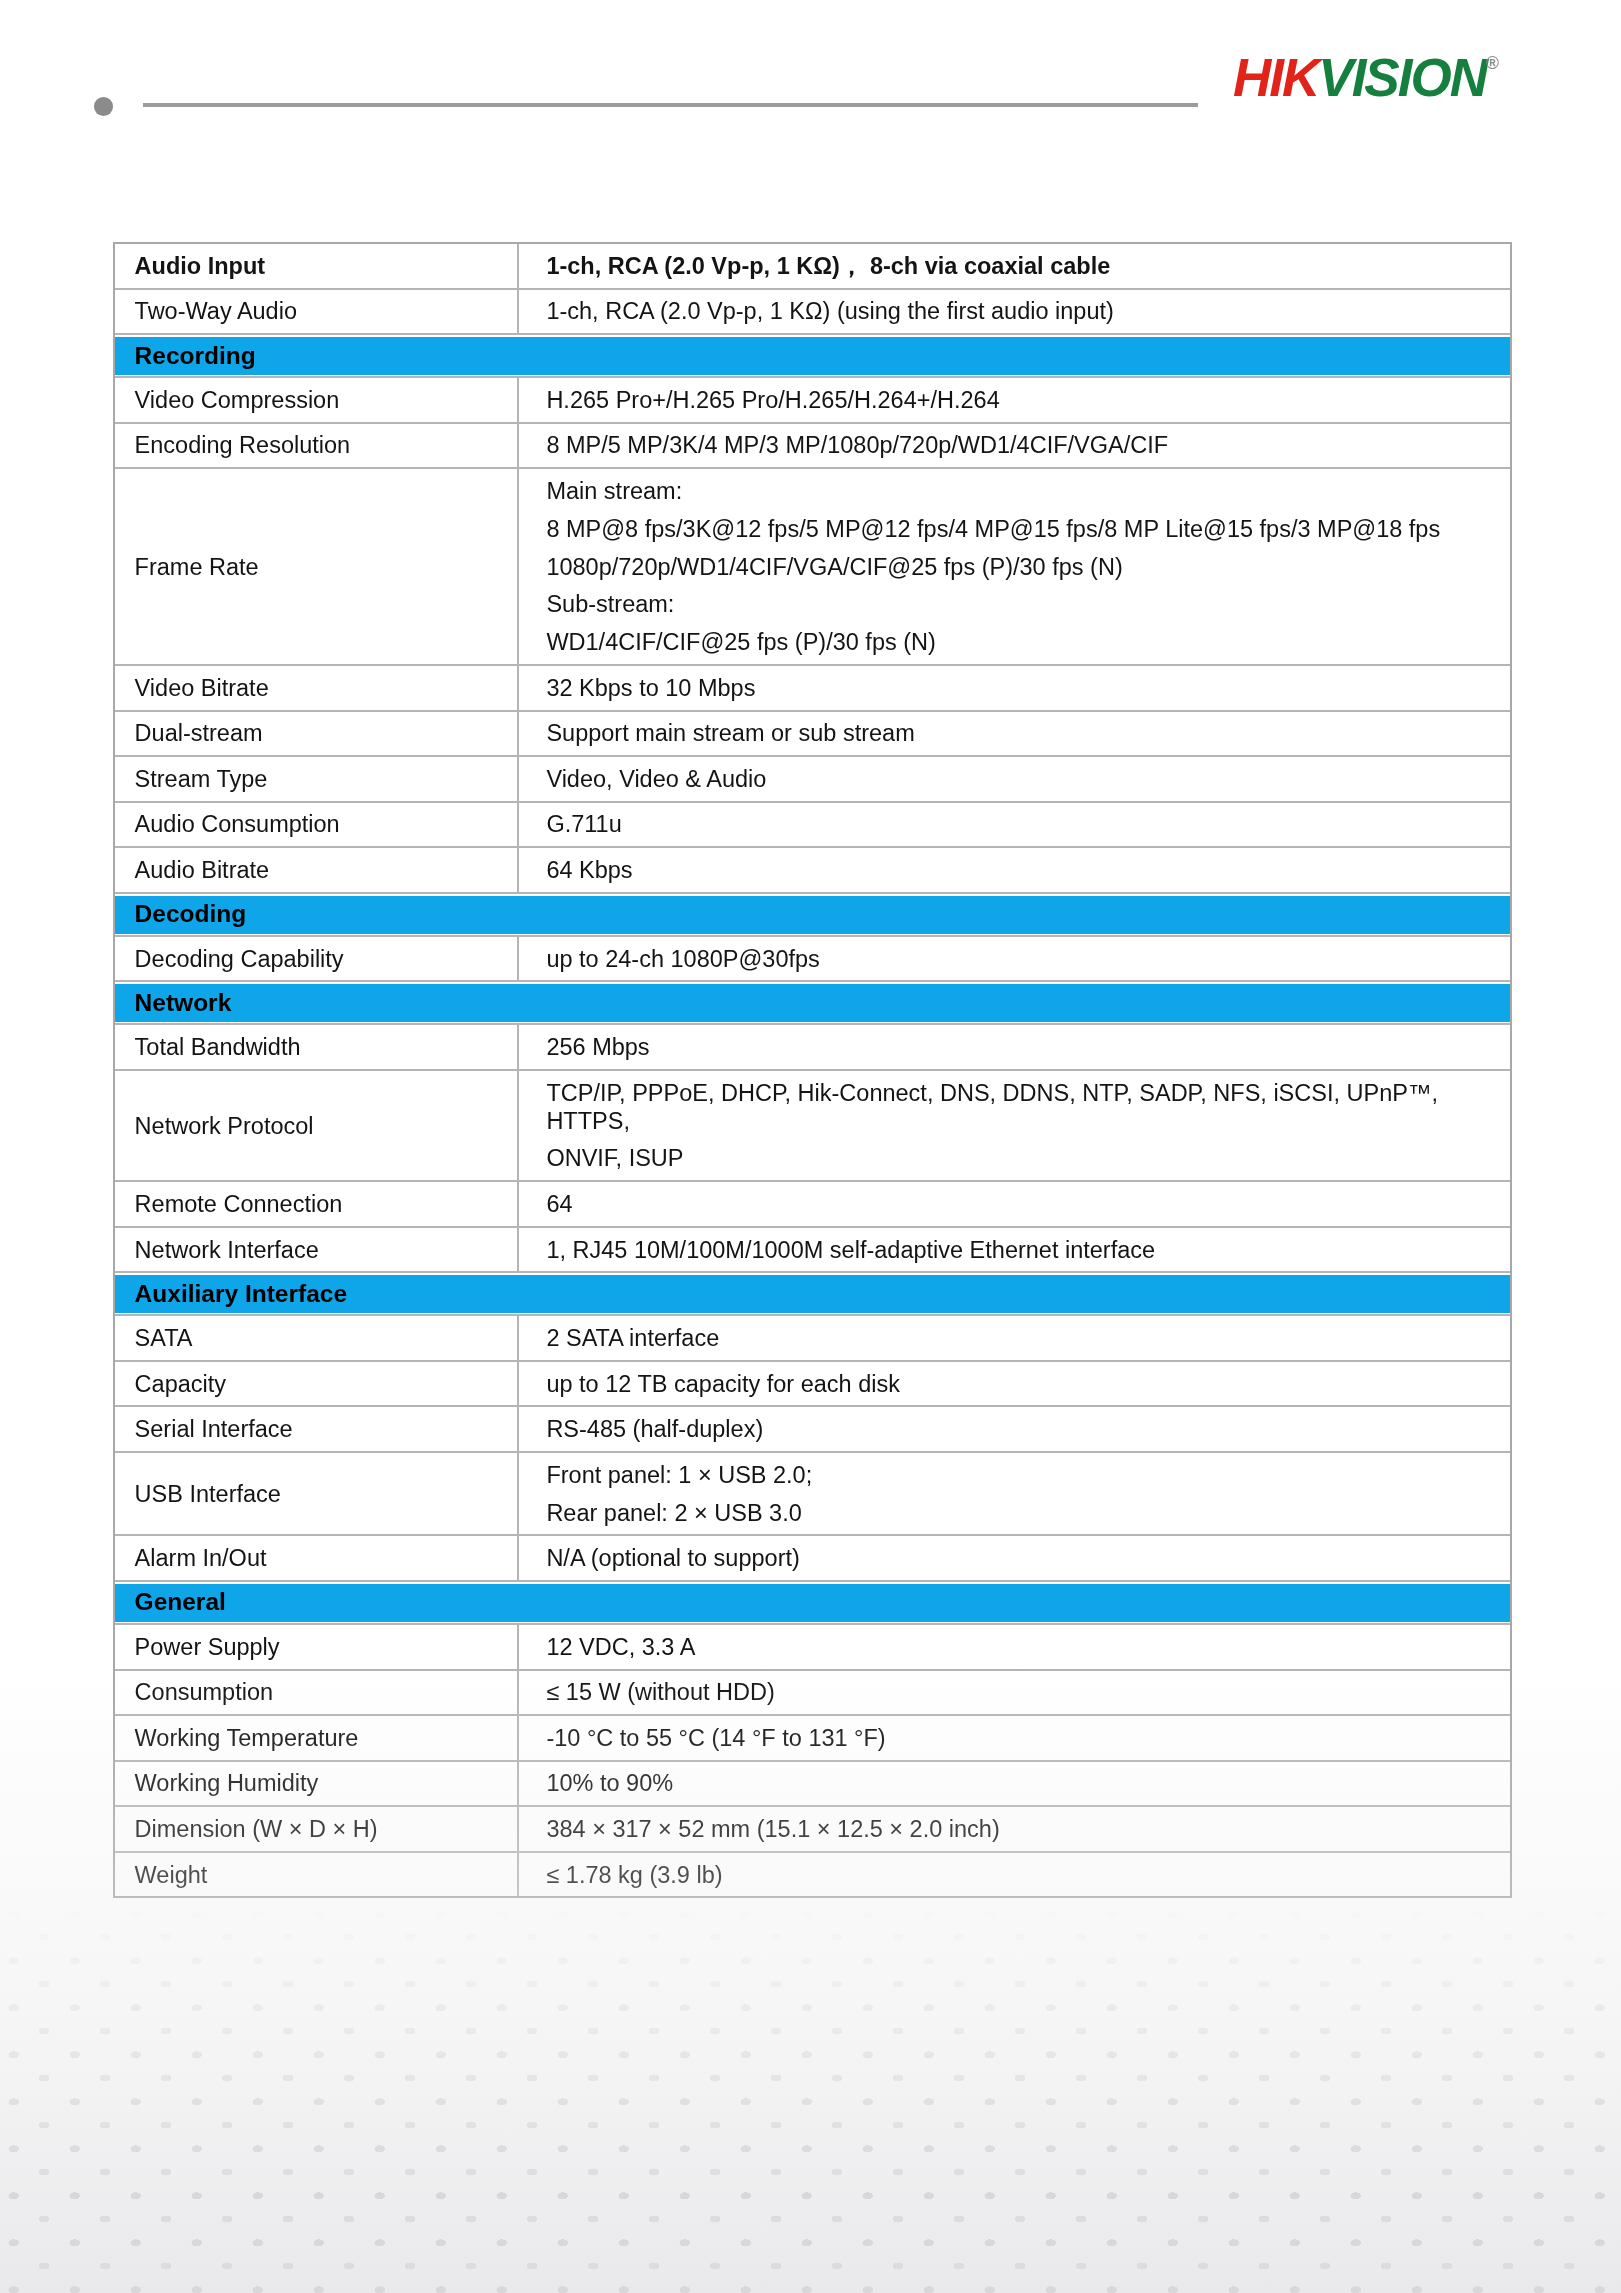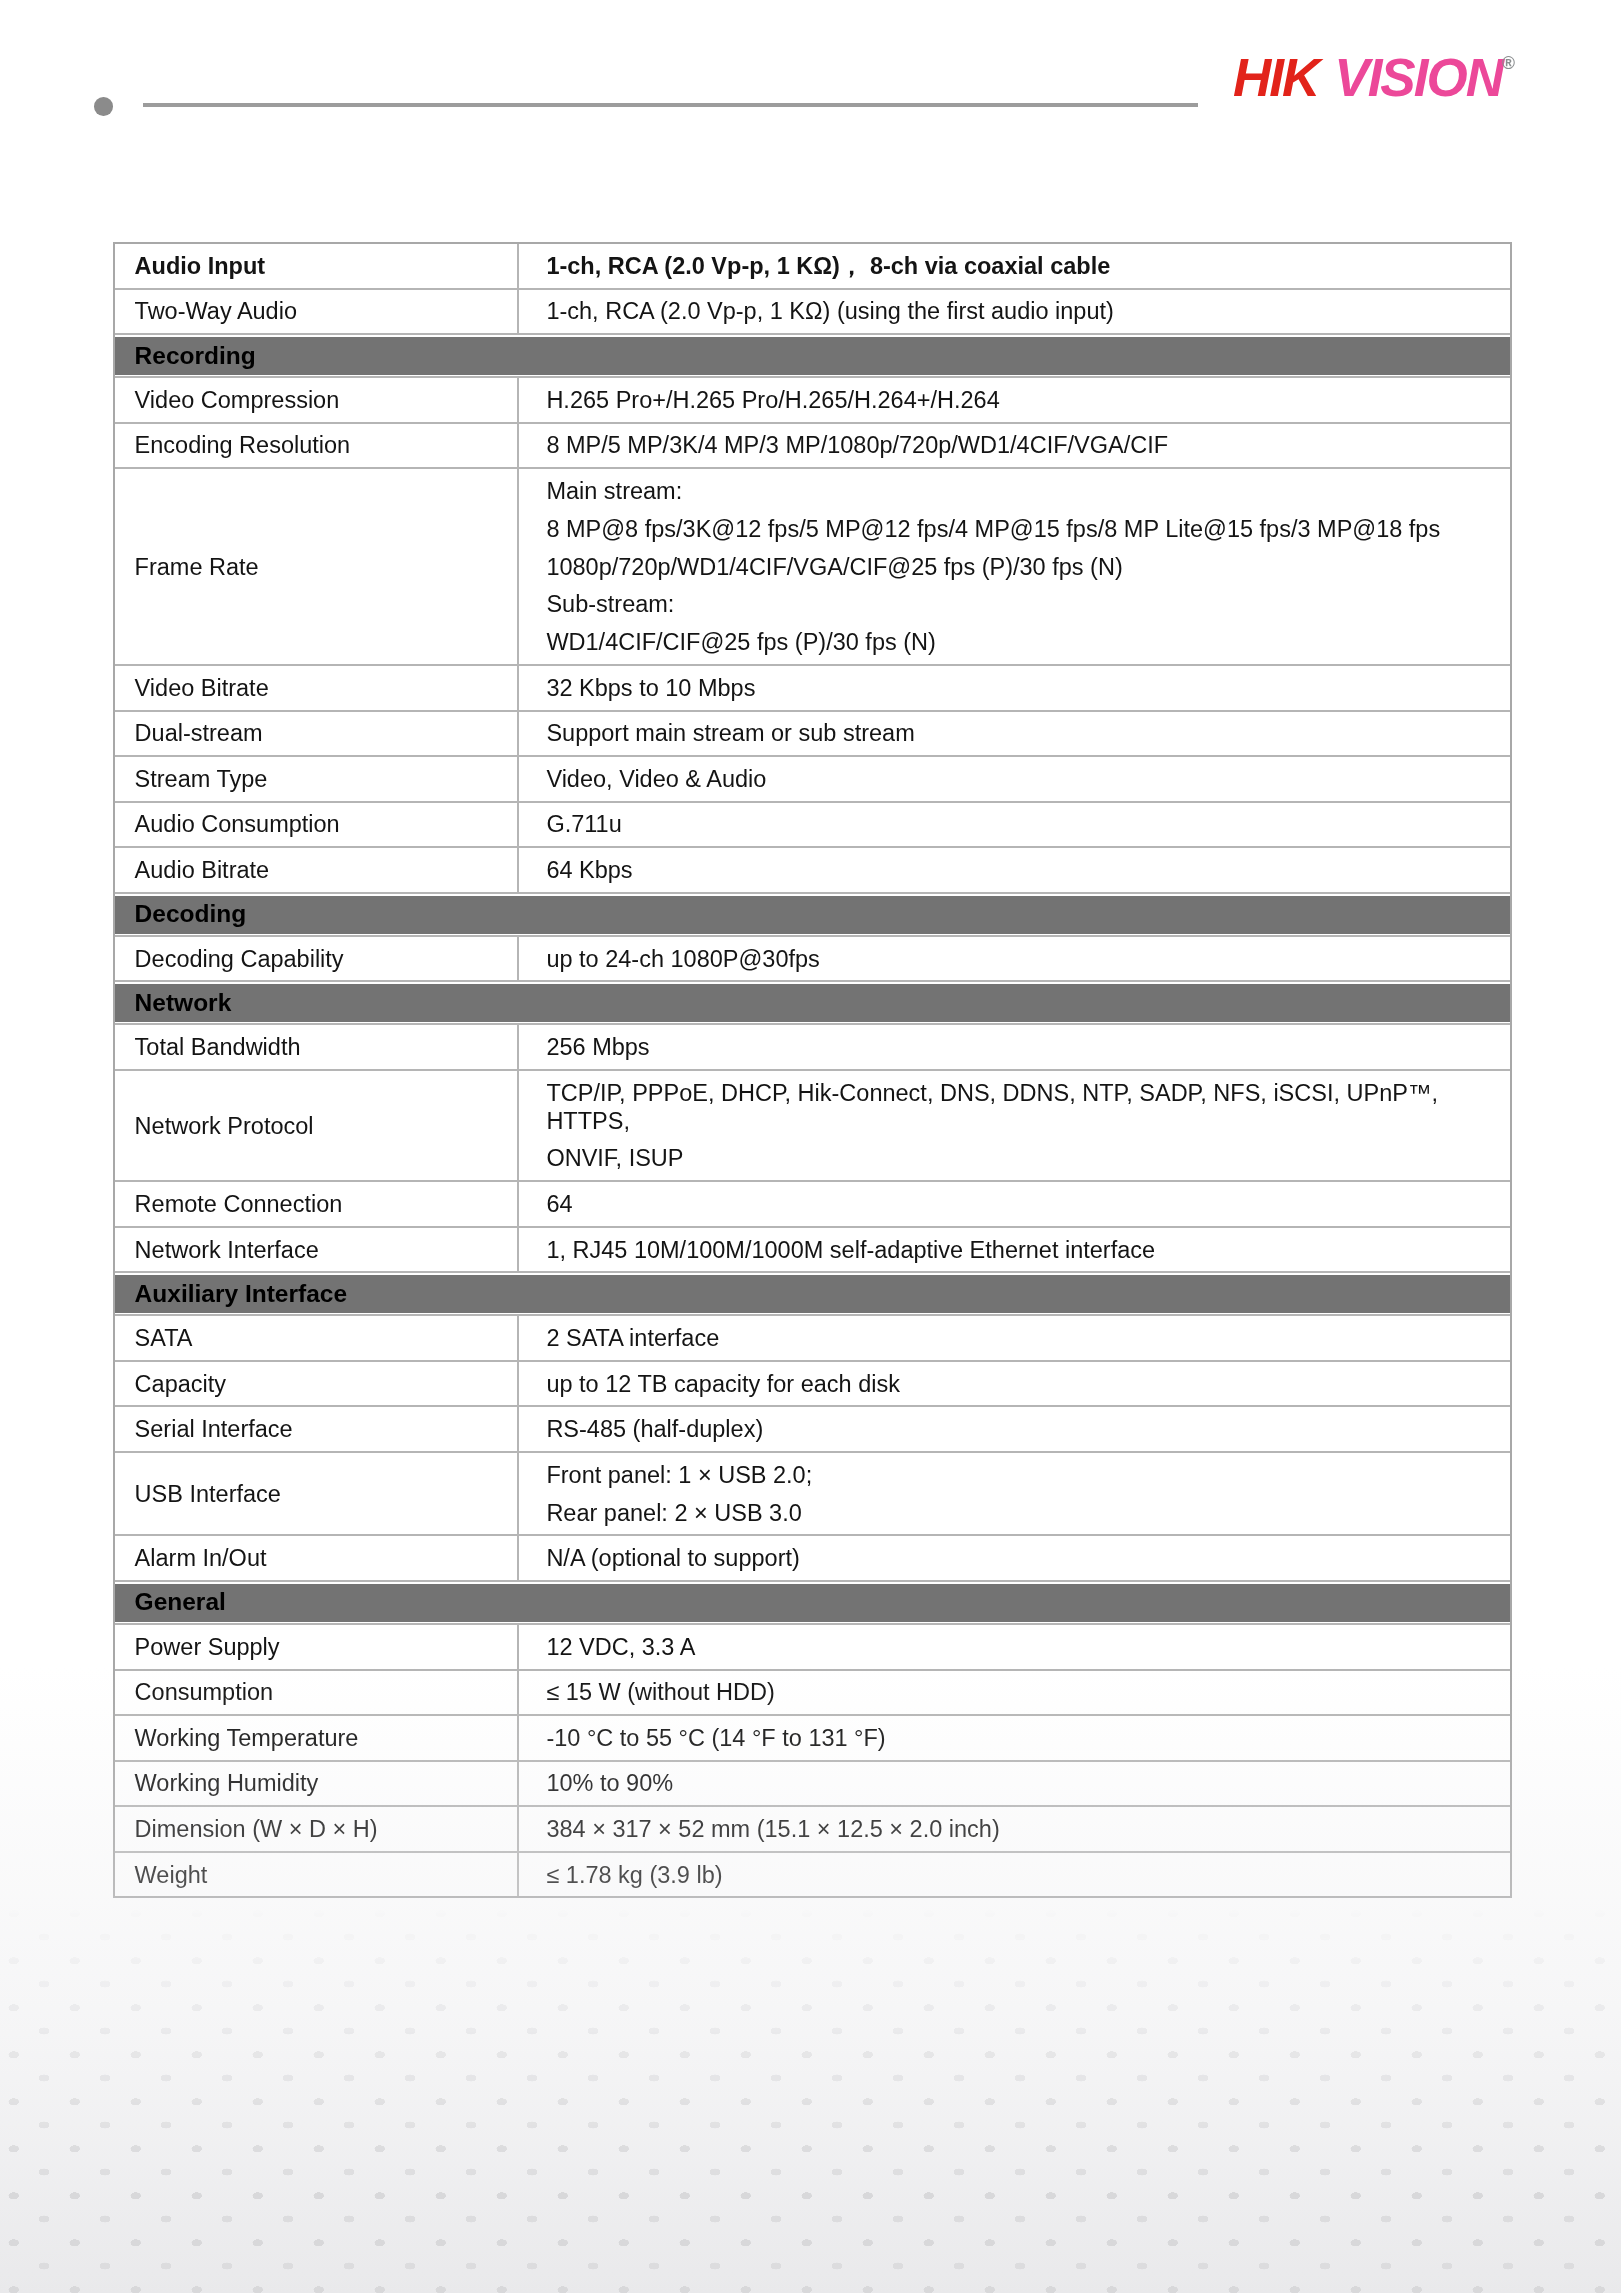--- a/index.html
+++ b/index.html
@@ -15,42 +15,42 @@
   }
   .hdr-rule {
     position:absolute; left:143px; top:103px; width:1055px; height:3.9px;
     background:#9c9c9c;
   }
   .logo {
     position:absolute; left:1233px; top:47px; font-style:italic; font-weight:bold;
     font-size:53px; letter-spacing:-2px; white-space:nowrap;
   }
   .logo .hik { color:#e2231a; }
-  .logo .vision { color:#ec4899;margin-left:16px; }
+  .logo .vision { color:#15803d; }
   .logo .reg { font-size:17.6px; color:#8a8d8f; vertical-align:27.4px; font-style:normal; letter-spacing:0; }
   
   .spec-table {
     position:absolute; left:113px; top:242px; width:1399px;
     border:2px solid #a8a8a8; background:#ffffff; font-size:23.5px;
   }
   .spec-row { display:flex; border-top:2px solid #b5b5b5; background:#ffffff; }
   .spec-table > :first-child { border-top:none;font-weight:bold; }
   .cell { display:flex; }
   .cell.label {
     flex:0 0 404px; width:404px; border-right:2px solid #b5b5b5;
     align-items:center; padding:2.9px 11.8px 2.9px 19.6px; line-height:28px;
   }
   .cell.value {
     flex:1 1 auto; flex-direction:column; justify-content:center;
     padding:2.9px 13.7px 2.9px 27.4px;
     border-radius:17px;
   }
   .vline { line-height:28px; padding:4.9px 0; }
   .section-row {
-    border-top:2px solid #b5b5b5; background:#737373; height:43px;
+    border-top:2px solid #b5b5b5; background:#0ea5e9; height:43px;
     display:flex; align-items:center; padding-left:19.6px;
     font-weight:bold; font-size:24.5px; color:#000;
     box-shadow: inset 0 2px 0 #ffffff, inset 0 -1px 0 #ffffff;
   }
   
   .footer-gradient {
     position:absolute; left:0; right:0; bottom:0; height:627px; pointer-events:none;
     background:linear-gradient(180deg, rgba(236,236,238,0) 0%, rgba(235,235,237,0.45) 55%, #e9e9eb 100%);
   }
   .footer-dots {

